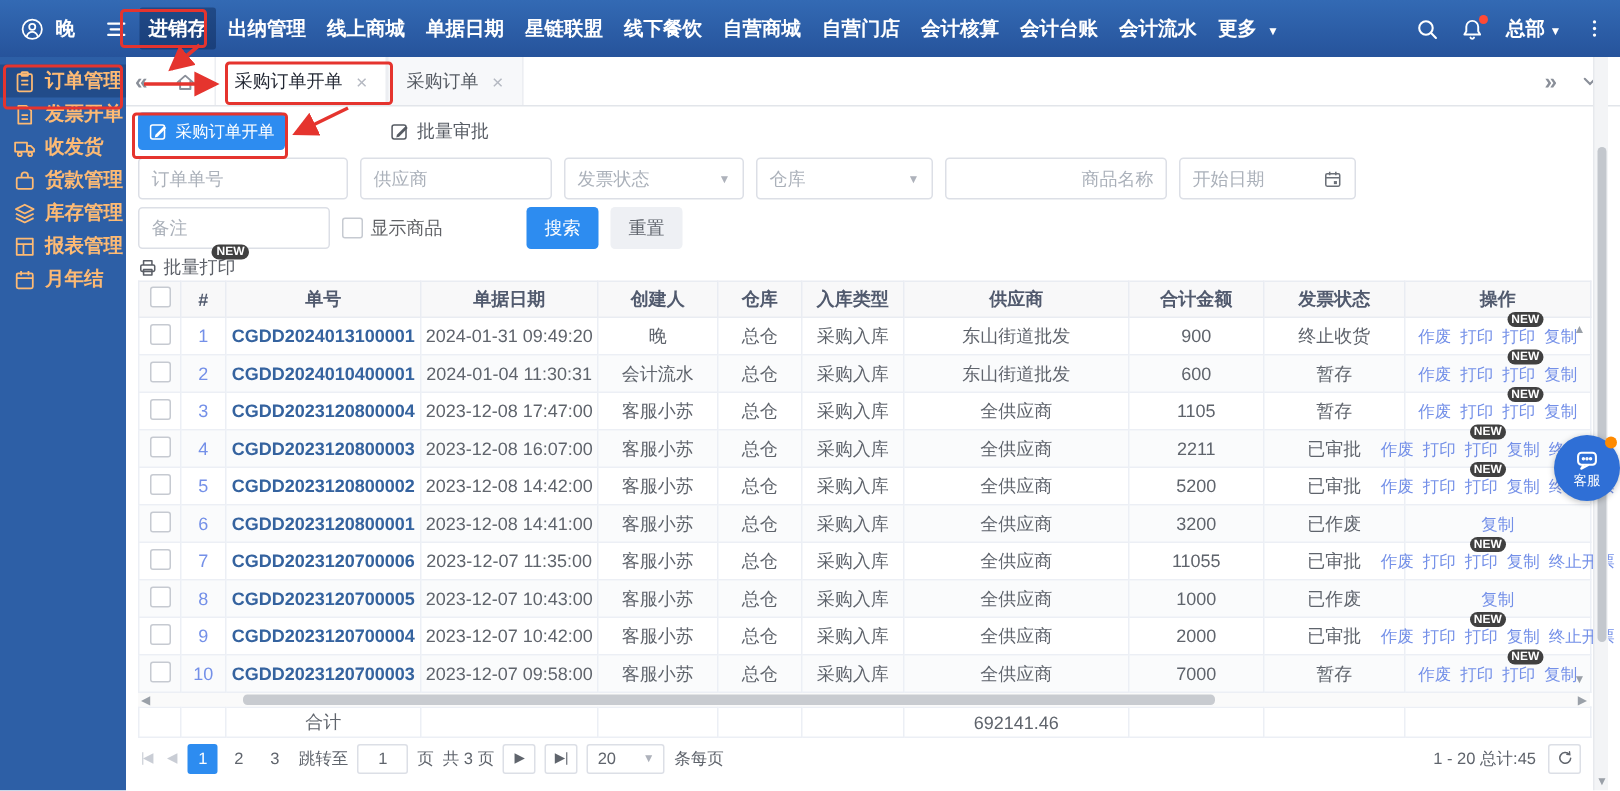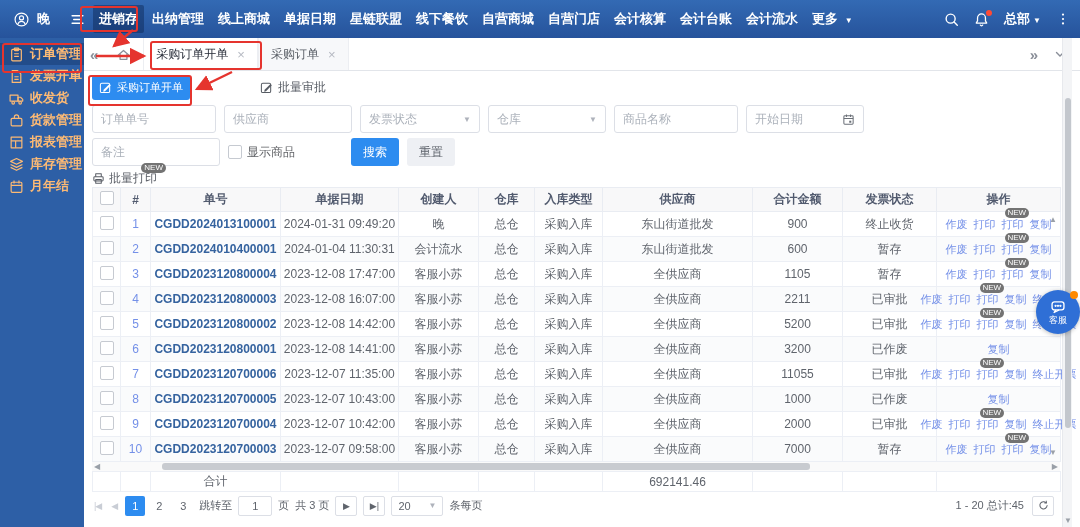--- a/index.html
+++ b/index.html
@@ -50,21 +50,21 @@
 .sel-caret{color:#aeb2bb;font-size:8px}
 .cal{color:#6b7078;display:flex}
 .cal svg{width:13px;height:13px}
 .cbgroup{display:flex;align-items:center;gap:5px;cursor:pointer}
 .cb{width:14px;height:14px;border:1px solid #c6cad1;border-radius:2px;background:#fff;display:inline-block;flex:none}
 .btn-search{width:48px;height:28px;background:#2d8cf0;color:#fff;border:none;border-radius:3px;font-size:12px;margin-left:48px;cursor:pointer;font-family:inherit}
 .btn-reset{width:48px;height:28px;background:#eef0f4;color:#5f646c;border:none;border-radius:3px;font-size:12px;cursor:pointer;font-family:Liberation Sans, sans-serif}
 .bprow{margin-top:3px;height:18px;display:flex;align-items:center;gap:4px;color:#5a5e66;cursor:pointer}
 .bprow svg{width:13px;height:13px}
 .bp{position:relative;font-size:12px}
-.abadge{position:absolute;top:-7px;left:auto;right:-9px;background:#737373;color:#fff;font-size:8px;font-style:normal;line-height:10px;padding:0 3px;border-radius:6px;font-weight:400;letter-spacing:0}
+.abadge{position:absolute;top:-7px;left:auto;right:-9px;background:#404040;color:#fff;font-size:8px;font-style:normal;line-height:10px;padding:0 3px;border-radius:6px;font-weight:700;letter-spacing:0}
 
 .table-wrap{position:relative;width:968px}
 table{border-collapse:collapse;table-layout:fixed;width:968px}
 th{background:#f8f8f9;height:24px;font-size:12px;color:#515a6e;font-weight:700;border:1px solid #e9ecf2;white-space:nowrap}
 td{height:25px;border:1px solid #eceff5;text-align:center;font-size:12px;color:#5f646c;white-space:nowrap;background:#fff}
 tr.alt td{background:#fafbfc}
 .cell-orderno{font-weight:700;color:#35639f;cursor:pointer}
 .cell-idx{color:#7490e8}
 .acts{display:flex;justify-content:center;gap:6px;font-size:11px;color:#7490e8}
 .act{position:relative;cursor:pointer}
@@ -196,35 +196,35 @@
             <svg viewBox="0 0 14 14" fill="none" stroke="currentColor" stroke-width="1.1" stroke-linejoin="round">
               <rect x="2" y="5" width="10" height="7" rx="1"></rect>
               <path d="M5 5V3.8a2 2 0 014 0V5"></path>
             </svg>
           </span>
           <span class="side-label">货款管理</span>
         </div>
         <div class="side-item">
           <span class="side-ico">
             <svg viewBox="0 0 14 14" fill="none" stroke="currentColor" stroke-width="1.1" stroke-linejoin="round">
-              <rect x="2" y="2" width="10" height="10"></rect>
-              <path d="M2 5.4h10M6.2 5.4V12"></path>
-            </svg>
-          </span>
-          <span class="side-label">报表管理</span>
-        </div>
-        <div class="side-item">
-          <span class="side-ico">
-            <svg viewBox="0 0 14 14" fill="none" stroke="currentColor" stroke-width="1.1" stroke-linejoin="round">
               <path d="M7 1.4l5.5 2.7L7 6.8 1.5 4.1z"></path>
               <path d="M1.5 7l5.5 2.7L12.5 7"></path>
               <path d="M1.5 9.7l5.5 2.7 5.5-2.7"></path>
             </svg>
           </span>
           <span class="side-label">库存管理</span>
+        </div>
+        <div class="side-item">
+          <span class="side-ico">
+            <svg viewBox="0 0 14 14" fill="none" stroke="currentColor" stroke-width="1.1" stroke-linejoin="round">
+              <rect x="2" y="2" width="10" height="10"></rect>
+              <path d="M2 5.4h10M6.2 5.4V12"></path>
+            </svg>
+          </span>
+          <span class="side-label">报表管理</span>
         </div>
         <div class="side-item">
           <span class="side-ico">
             <svg viewBox="0 0 14 14" fill="none" stroke="currentColor" stroke-width="1.1" stroke-linejoin="round">
               <rect x="2" y="3" width="10" height="9.4" rx="1"></rect>
               <path d="M2 6h10M4.7 1.5v2.8M9.3 1.5v2.8"></path>
             </svg>
           </span>
           <span class="side-label">月年结</span>
         </div>
@@ -272,31 +272,31 @@
           <span class="link-btn">
             <svg viewBox="0 0 14 14" fill="none" stroke="currentColor" stroke-width="1.1" stroke-linejoin="round">
                 <rect x="1.5" y="2.5" width="10" height="10" rx="1.5"></rect>
                 <path d="M5 9.5l6.3-6.3 1.4 1.4L6.5 11l-2 .5z" fill="currentColor" stroke="none"></path>
               </svg>
             <span>批量审批</span>
           </span>
         </div>
 
         <div class="filters-row">
-          <input class="f-input" style="width: 124px;" placeholder="订单单号">
+          <input class="f-input" style="width: 140px;" placeholder="订单单号">
           <input class="f-input" style="width: 128px;" placeholder="供应商">
           <span class="f-sel" style="width:120px">
               <span class="ph">发票状态</span>
               <span class="sel-caret">▼</span>
             </span>
           <span class="f-sel" style="width:118px">
               <span class="ph">仓库</span>
               <span class="sel-caret">▼</span>
             </span>
-          <input class="f-input" style="width: 124px;" placeholder="商品名称">
+          <input class="f-input" style="width: 148px; text-align: right;" placeholder="商品名称">
           <span class="f-date" style="width:118px">
               <span class="ph">开始日期</span>
               <span class="cal">
                 <svg viewBox="0 0 14 14" fill="none" stroke="currentColor" stroke-width="1.1">
                   <rect x="2" y="3" width="10" height="9" rx="1"></rect>
                   <path d="M2 6h10M4.8 1.6v2.6M9.2 1.6v2.6"></path>
                   <rect x="7.8" y="8.3" width="2.2" height="2.2" fill="currentColor" stroke="none"></rect>
                 </svg>
               </span>
             </span>

